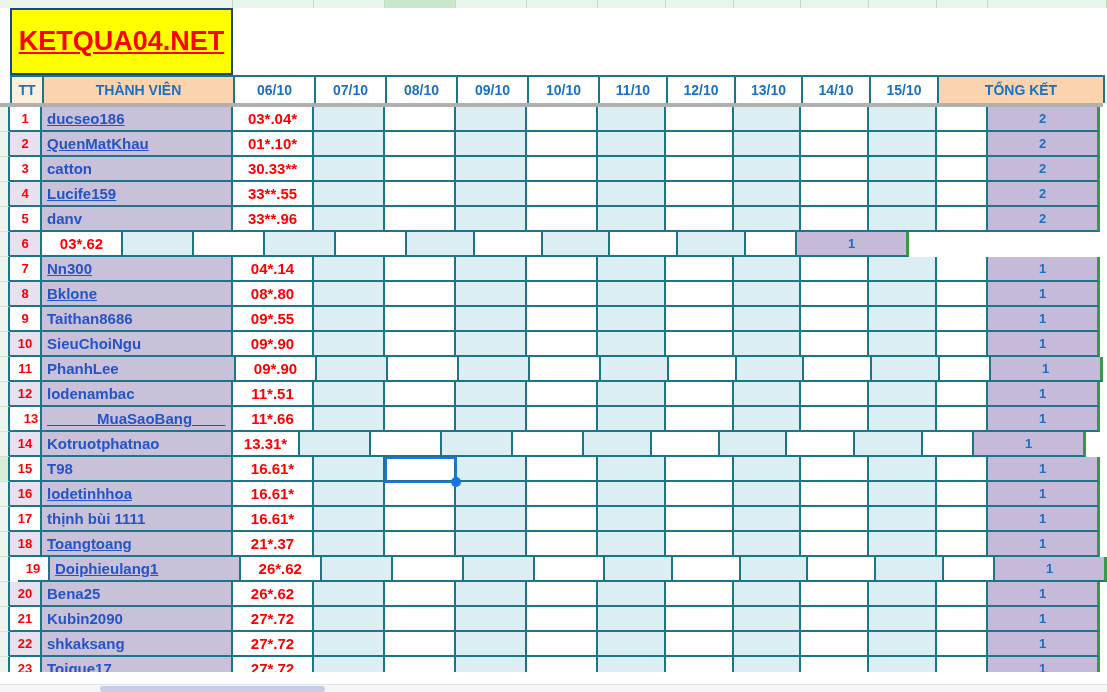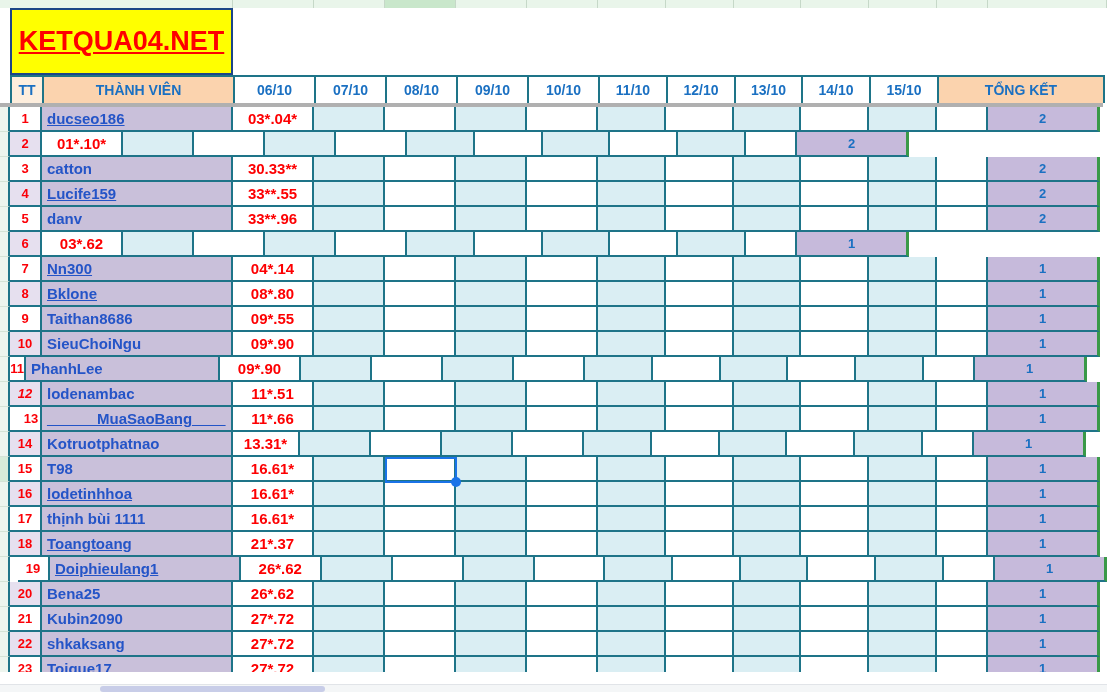--- a/index.html
+++ b/index.html
@@ -127,20 +127,21 @@
         <div class="cell dcell" style="width: 68px;"></div>
         <div class="cell dcell cyan" style="width: 67px;"></div>
         <div class="cell dcell" style="width: 68px;"></div>
         <div class="cell dcell cyan" style="width: 68px;"></div>
         <div class="cell tkw" style="width: 51px;"></div>
         <div class="cell tkp" style="width: 112px;">2</div>
       </div>
       <div class="row">
         <div class="cell gut" style="width: 10px;"></div>
         <div class="cell ttc even" style="width: 32px;">2</div>
+        <div class="cell mem link" style="width: 191px;">QuenMatKhau</div>
         <div class="cell score" style="width: 81px;">01*.10*</div>
         <div class="cell dcell cyan" style="width: 71px;"></div>
         <div class="cell dcell" style="width: 71px;"></div>
         <div class="cell dcell cyan" style="width: 71px;"></div>
         <div class="cell dcell" style="width: 71px;"></div>
         <div class="cell dcell cyan" style="width: 68px;"></div>
         <div class="cell dcell" style="width: 68px;"></div>
         <div class="cell dcell cyan" style="width: 67px;"></div>
         <div class="cell dcell" style="width: 68px;"></div>
         <div class="cell dcell cyan" style="width: 68px;"></div>
@@ -277,38 +278,38 @@
         <div class="cell dcell cyan" style="width: 68px;"></div>
         <div class="cell dcell" style="width: 68px;"></div>
         <div class="cell dcell cyan" style="width: 67px;"></div>
         <div class="cell dcell" style="width: 68px;"></div>
         <div class="cell dcell cyan" style="width: 68px;"></div>
         <div class="cell tkw" style="width: 51px;"></div>
         <div class="cell tkp" style="width: 112px;">1</div>
       </div>
       <div class="row">
         <div class="cell gut" style="width: 10px;"></div>
-        <div class="cell ttc" style="width: 16px;">11</div>
+        <div class="cell ttc" style="width: 32px;">11</div>
         <div class="cell mem" style="width: 194px;">PhanhLee</div>
         <div class="cell score" style="width: 81px;">09*.90</div>
         <div class="cell dcell cyan" style="width: 71px;"></div>
         <div class="cell dcell" style="width: 71px;"></div>
         <div class="cell dcell cyan" style="width: 71px;"></div>
         <div class="cell dcell" style="width: 71px;"></div>
         <div class="cell dcell cyan" style="width: 68px;"></div>
         <div class="cell dcell" style="width: 68px;"></div>
         <div class="cell dcell cyan" style="width: 67px;"></div>
         <div class="cell dcell" style="width: 68px;"></div>
         <div class="cell dcell cyan" style="width: 68px;"></div>
         <div class="cell tkw" style="width: 51px;"></div>
         <div class="cell tkp" style="width: 112px;">1</div>
       </div>
       <div class="row">
         <div class="cell gut" style="width: 10px;"></div>
-        <div class="cell ttc even" style="width: 32px; font-style: italic;">12</div>
+        <div class="cell ttc even" style="width: 32px;">12</div>
         <div class="cell mem" style="width: 191px;">lodenambac</div>
         <div class="cell score" style="width: 81px;">11*.51</div>
         <div class="cell dcell cyan" style="width: 71px;"></div>
         <div class="cell dcell" style="width: 71px;"></div>
         <div class="cell dcell cyan" style="width: 71px;"></div>
         <div class="cell dcell" style="width: 71px;"></div>
         <div class="cell dcell cyan" style="width: 68px;"></div>
         <div class="cell dcell" style="width: 68px;"></div>
         <div class="cell dcell cyan" style="width: 67px;"></div>
         <div class="cell dcell" style="width: 68px;"></div>

